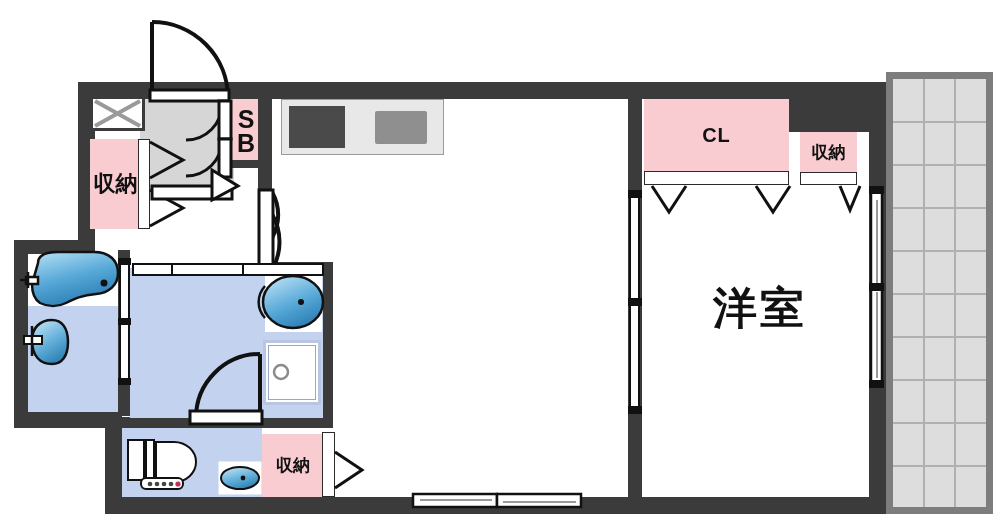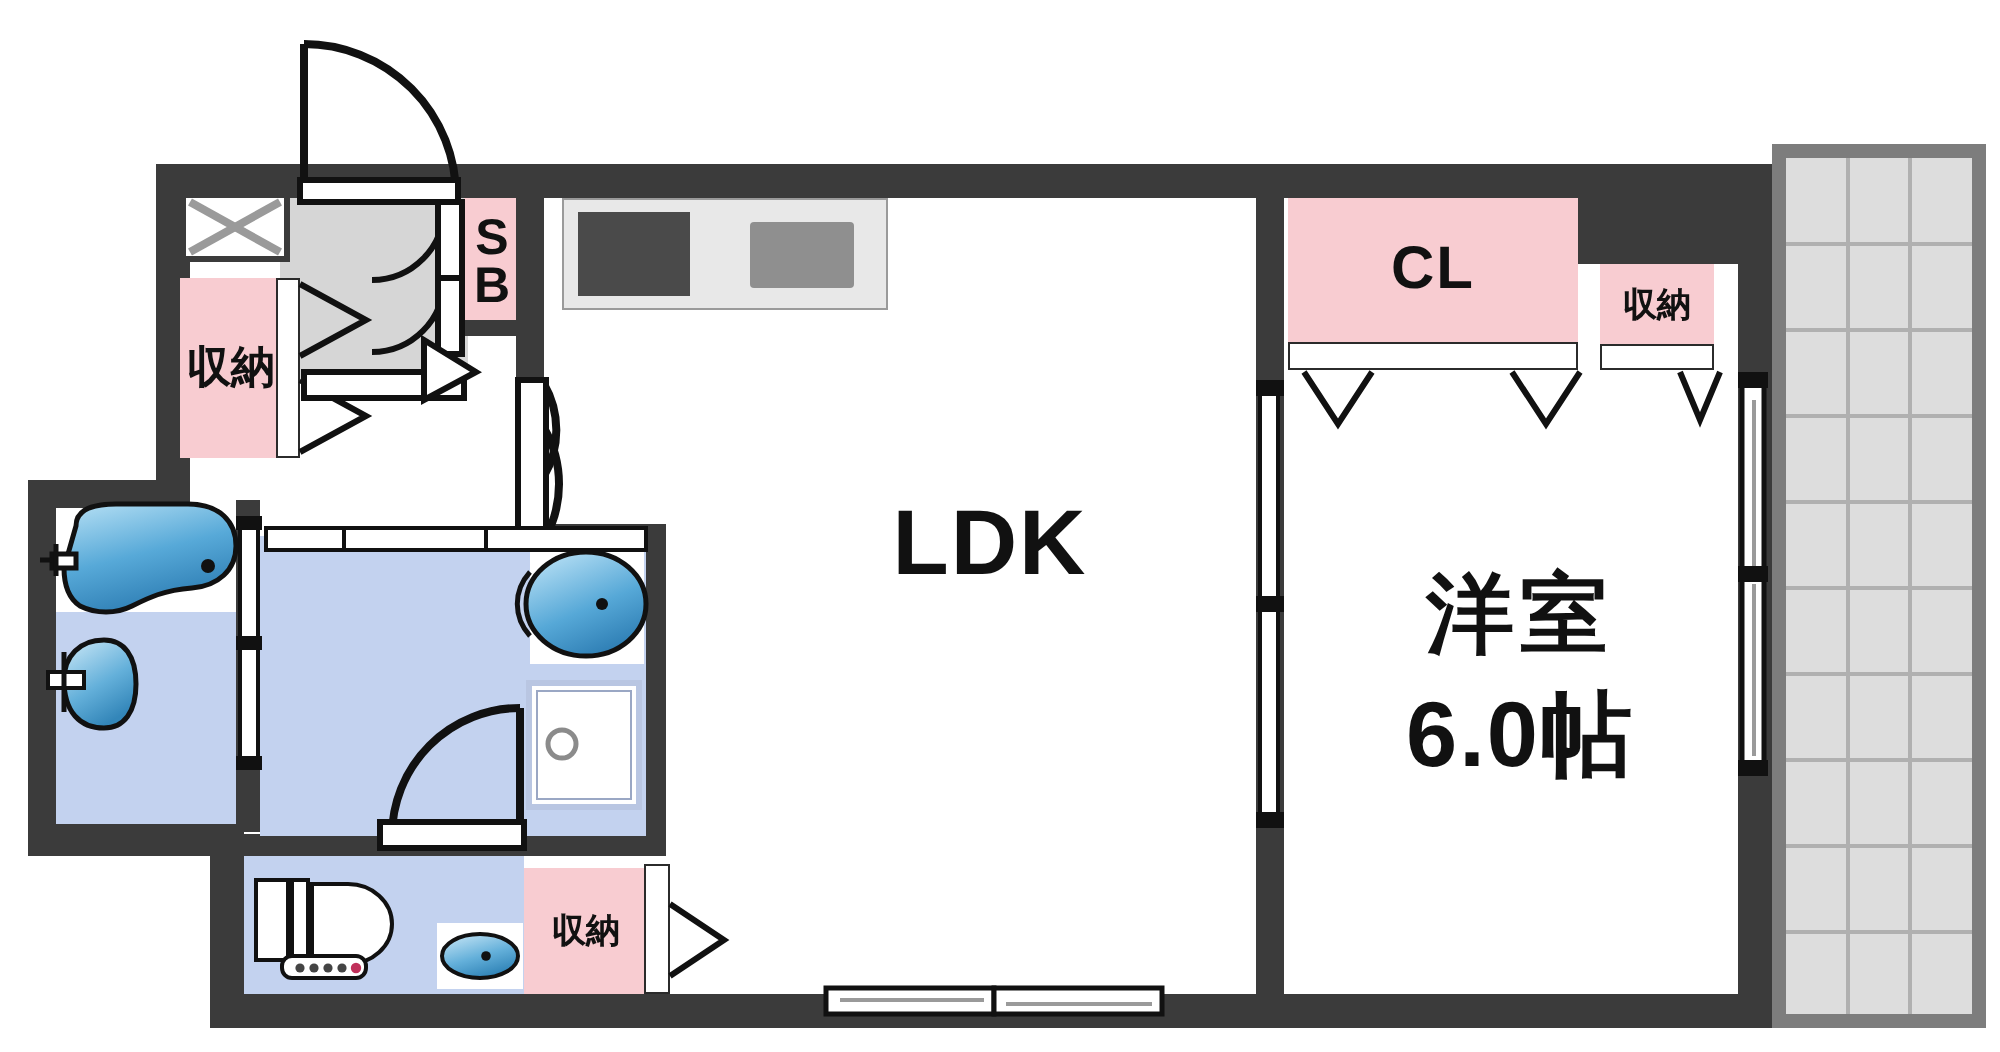--- a/index.html
+++ b/index.html
@@ -27,21 +27,21 @@
 
   
   .label{
     position:absolute;color:#111;line-height:1;
     white-space:nowrap;text-align:center;
     display:flex;align-items:center;justify-content:center;
   }
   .lbl-room-name{font-size:46px;font-weight:bold;letter-spacing:1px;}
   .lbl-room-size{font-size:46px;font-weight:bold;letter-spacing:1px;}
   .lbl-jp-room{font-size:44px;font-weight:bold;letter-spacing:3px;}
-  .lbl-cl{font-size:30px;font-weight:bold;letter-spacing:1px;}
+  .lbl-cl{font-size:20px;font-weight:bold;letter-spacing:1px;}
   .lbl-storage{font-size:22px;font-weight:bold;letter-spacing:0px;}
   .lbl-storage-sm{font-size:17px;font-weight:bold;}
   .lbl-sb{font-size:25px;font-weight:bold;line-height:0.95;flex-direction:column;}
   svg.overlay{position:absolute;left:0;top:0;width:1000px;height:526px;pointer-events:none;}
 </style>
 </head>
 <body>
 
 <div id="plan">
 
@@ -78,21 +78,20 @@
     <span>B</span>
   </div>
 
   <div class="abs wall" style="left:258px;top:82px;width:14px;height:110px;"></div>
   <div class="abs wall" style="left:232px;top:160px;width:40px;height:8px;"></div>
 
   <div class="abs kitchen-counter" style="left:281px;top:99px;width:163px;height:56px;"></div>
   <div class="abs stove" style="left:289px;top:106px;width:56px;height:42px;"></div>
   <div class="abs sinkbox" style="left:375px;top:111px;width:52px;height:33px;border-radius:2px;"></div>
 
-  <div class="label lbl-room-name" style="left:400px;top:245px;width:190px;height:52px;">LDK</div>
 
   <div class="abs wall" style="left:258px;top:185px;width:12px;height:85px;"></div>
   <div class="abs wall" style="left:258px;top:262px;width:75px;height:12px;"></div>
   <div class="abs wall" style="left:321px;top:262px;width:12px;height:166px;"></div>
   <div class="abs wall" style="left:122px;top:417px;width:211px;height:11px;"></div>
 
   <div class="abs closet" style="left:262px;top:434px;width:62px;height:63px;"></div>
   <div class="label lbl-storage-sm" style="left:262px;top:434px;width:62px;height:63px;">収納</div>
   <div class="abs fixture-white" style="left:322px;top:432px;width:13px;height:65px;"></div>
 
@@ -103,21 +102,20 @@
   <div class="abs water" style="left:130px;top:268px;width:193px;height:150px;"></div>
   <div class="abs room-white" style="left:265px;top:270px;width:57px;height:62px;"></div>
 
   <div class="abs fixture-white" style="left:263px;top:340px;width:58px;height:65px;border:3px solid #b9c6e2;background:#fff;"></div>
   <div class="abs fixture-white" style="left:268px;top:345px;width:48px;height:55px;border:1px solid #9aa7c4;"></div>
 
   <div class="abs water" style="left:122px;top:428px;width:140px;height:69px;"></div>
 
   <div class="abs wall" style="left:628px;top:82px;width:14px;height:432px;"></div>
   <div class="label lbl-jp-room" style="left:660px;top:283px;width:200px;height:50px;">洋室</div>
-  <div class="label lbl-room-size" style="left:655px;top:340px;width:210px;height:54px;">6.0帖</div>
 
   <div class="abs closet" style="left:644px;top:99px;width:145px;height:72px;"></div>
   <div class="label lbl-cl" style="left:644px;top:99px;width:145px;height:72px;">CL</div>
   <div class="abs fixture-white" style="left:644px;top:171px;width:145px;height:14px;"></div>
 
   <div class="abs wall" style="left:789px;top:82px;width:80px;height:50px;"></div>
 
   <div class="abs closet" style="left:800px;top:132px;width:57px;height:40px;"></div>
   <div class="label lbl-storage-sm" style="left:800px;top:132px;width:57px;height:40px;">収納</div>
   <div class="abs fixture-white" style="left:800px;top:172px;width:57px;height:13px;"></div>

